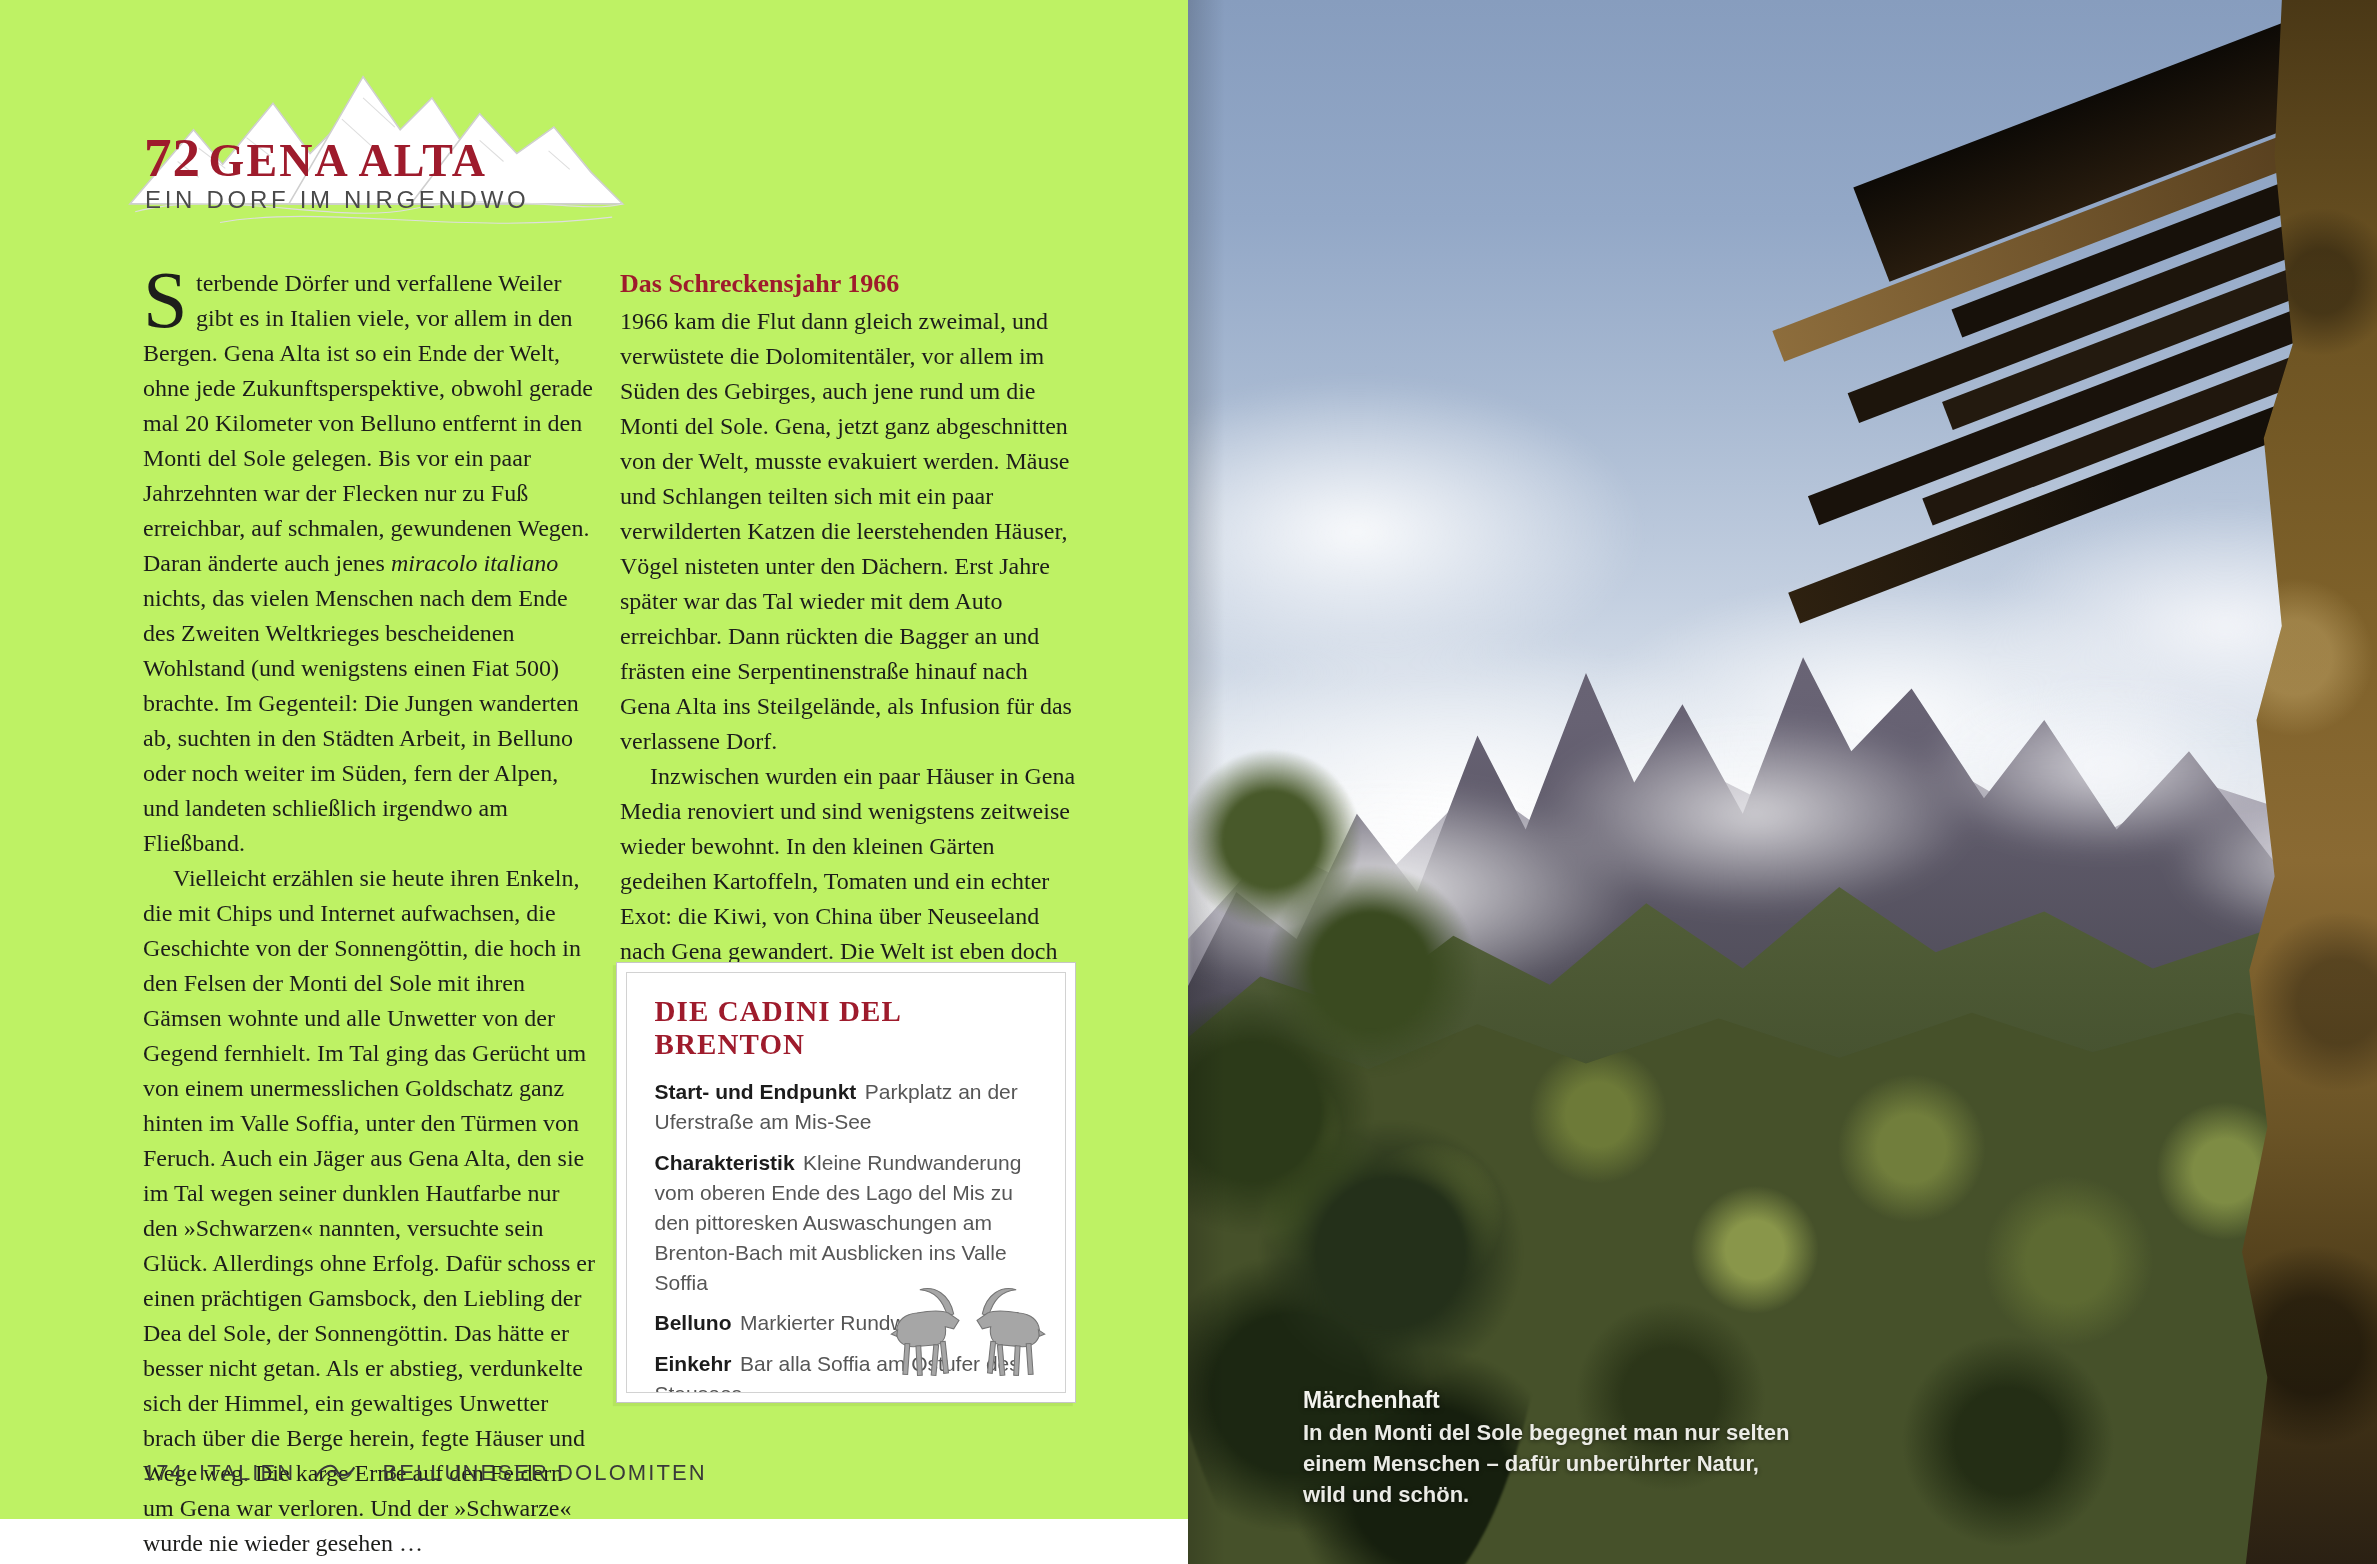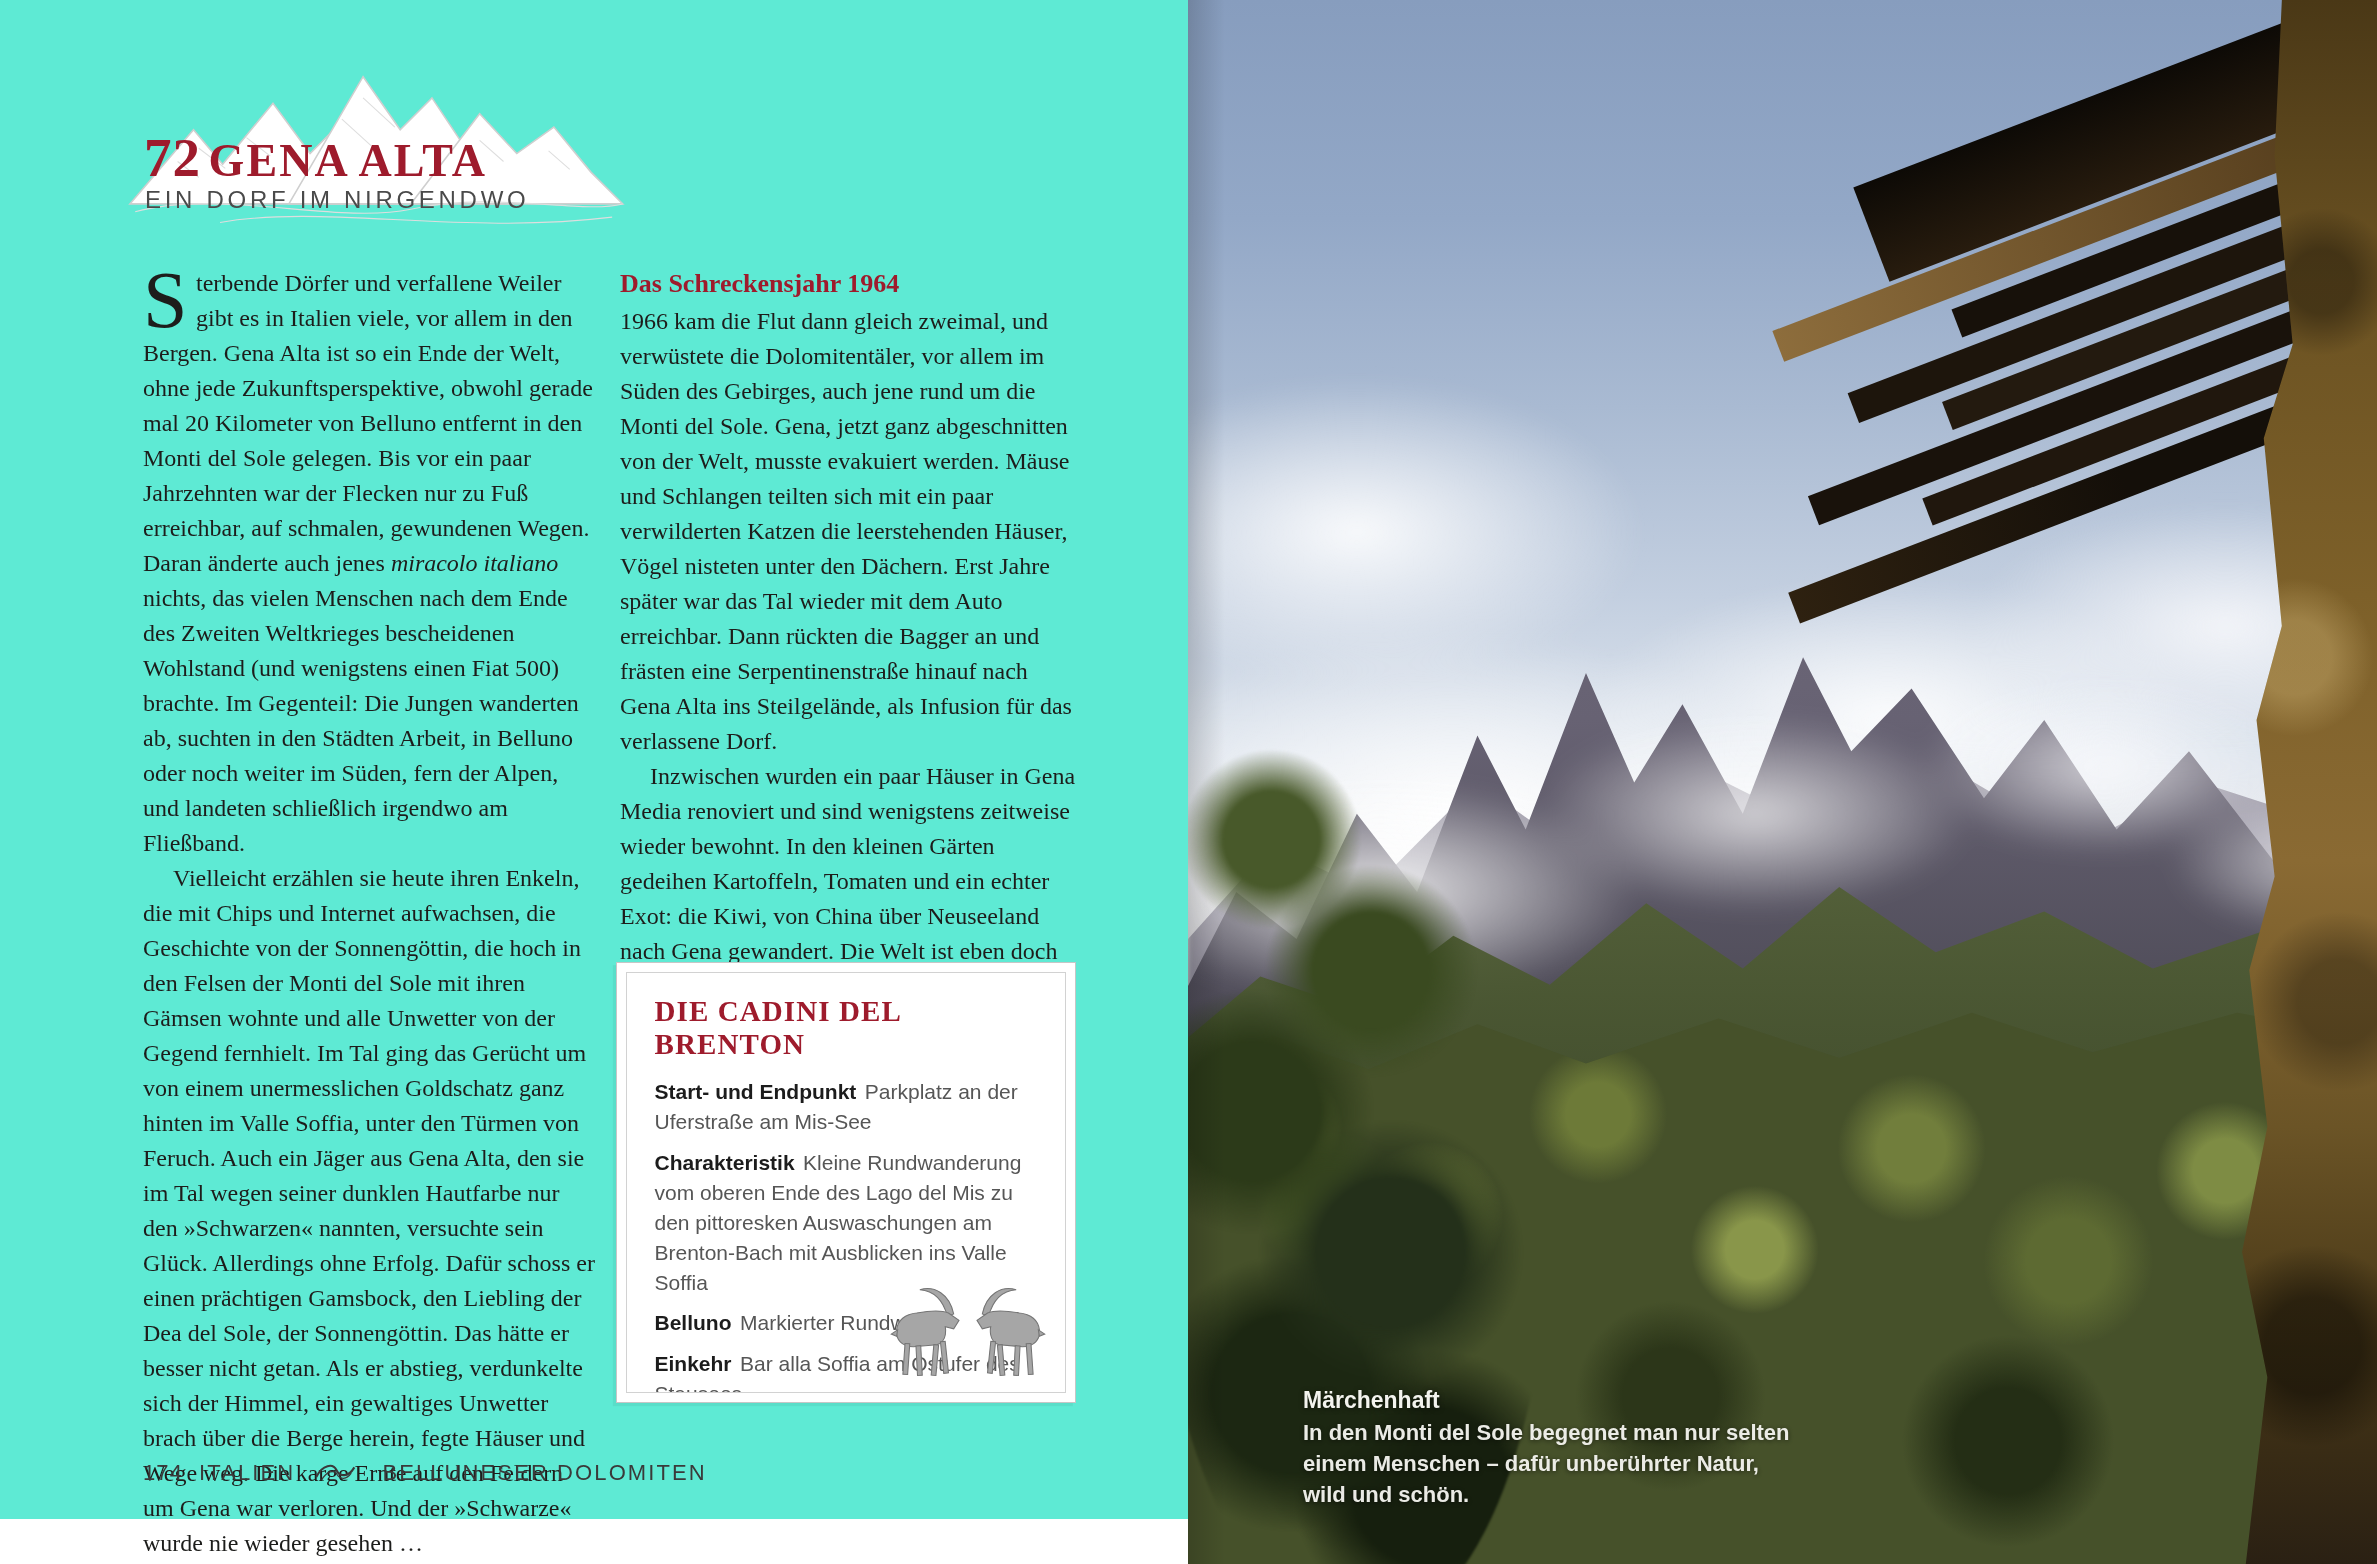--- a/index.html
+++ b/index.html
@@ -1,21 +1,21 @@
 <!DOCTYPE html>
 <html style="--accent: #9e1b2c;font-size:8.5px"><head>
 <meta charset="utf-8">
 <style>
   * { margin:0; padding:0; box-sizing:border-box; }
   html,body { width:2377px; height:1565px; background:#ffffff; }
   .spread { position:relative; width:2377px; height:1565px; overflow:hidden;
             font-family:"Liberation Serif", serif; color:#1d1d1b; }
 
   
-  .left-page { position:absolute; left:0; top:0; width:1188px; height:1519px; background:#5eead4;text-decoration:underline; }
+  .left-page { position:absolute; left:0; top:0; width:1188px; height:1519px; background:#bef264;text-decoration:underline; }
 
   .mountain-sketch { position:absolute; left:114px; top:29px; width:522px; height:212px; }
 
   .title-block { position:absolute; left:144px; top:126px; white-space:nowrap; }
   .trip-number { font-size:55px; font-weight:700; color:var(--accent,#9e1b2c); letter-spacing:1.1px; }
   .trip-title  { font-size:46px;  font-weight:700; color:var(--accent,#9e1b2c); letter-spacing:2.1px; margin-left:7.4px; }
   .subtitle { position:absolute; left:145px; top:186px; font-family:"Liberation Sans", sans-serif;
               font-size:24px; letter-spacing:3.7px; color:#4a4a4a; }
 
   .col { position:absolute; top:266px; font-size:24px; line-height:35px; text-align:left; }
@@ -161,21 +161,21 @@
       <span class="trip-number">72</span><span class="trip-title">GENA ALTA</span>
     </header>
     <div class="subtitle">EIN DORF IM NIRGENDWO</div>
 
     <div class="col col1">
       <p class="body-p"><span class="dropcap">S</span><span>terbende Dörfer und verfallene Weiler gibt es in Italien viele, vor allem in den Bergen. Gena Alta ist so ein Ende der Welt, ohne jede Zukunftsperspektive, obwohl gerade mal 20 Kilometer von Belluno entfernt in den Monti del Sole gelegen. Bis vor ein paar Jahrzehnten war der Flecken nur zu Fuß erreichbar, auf schmalen, gewundenen Wegen. Daran änderte auch jenes </span><span class="ital">miracolo italiano</span><span> nichts, das vielen Menschen nach dem Ende des Zweiten Weltkrieges bescheidenen Wohlstand (und wenigstens einen Fiat 500) brachte. Im Gegenteil: Die Jungen wanderten ab, suchten in den Städten Arbeit, in Belluno oder noch weiter im Süden, fern der Alpen, und landeten schließlich irgendwo am Fließband.</span></p>
       <p class="body-p indent">Vielleicht erzählen sie heute ihren Enkeln, die mit Chips und Internet aufwachsen, die Geschichte von der Sonnengöttin, die hoch in den Felsen der Monti del Sole mit ihren Gämsen wohnte und alle Unwetter von der Gegend fernhielt. Im Tal ging das Gerücht um von einem unermesslichen Goldschatz ganz hinten im Valle Soffia, unter den Türmen von Feruch. Auch ein Jäger aus Gena Alta, den sie im Tal wegen seiner dunklen Hautfarbe nur den »Schwarzen« nannten, versuchte sein Glück. Allerdings ohne Erfolg. Dafür schoss er einen prächtigen Gamsbock, den Liebling der Dea del Sole, der Sonnengöttin. Das hätte er besser nicht getan. Als er abstieg, verdunkelte sich der Himmel, ein gewaltiges Unwetter brach über die Berge herein, fegte Häuser und Wege weg. Die karge Ernte auf den Feldern um Gena war verloren. Und der »Schwarze« wurde nie wieder gesehen …</p>
     </div>
 
     <div class="col col2">
-      <h2>Das Schreckensjahr 1964</h2>
+      <h2>Das Schreckensjahr 1966</h2>
       <p class="body-p">1966 kam die Flut dann gleich zweimal, und verwüstete die Dolomitentäler, vor allem im Süden des Gebirges, auch jene rund um die Monti del Sole. Gena, jetzt ganz abgeschnitten von der Welt, musste evakuiert werden. Mäuse und Schlangen teilten sich mit ein paar verwilderten Katzen die leerstehenden Häuser, Vögel nisteten unter den Dächern. Erst Jahre später war das Tal wieder mit dem Auto erreichbar. Dann rückten die Bagger an und frästen eine Serpentinenstraße hinauf nach Gena Alta ins Steilgelände, als Infusion für das verlassene Dorf.</p>
       <p class="body-p indent">Inzwischen wurden ein paar Häuser in Gena Media renoviert und sind wenigstens zeitweise wieder bewohnt. In den kleinen Gärten gedeihen Kartoffeln, Tomaten und ein echter Exot: die Kiwi, von China über Neuseeland nach Gena gewandert. Die Welt ist eben doch klein – und voller Wunder.</p>
     </div>
 
     <aside class="infobox">
       <div class="infobox-inner">
         <h3>DIE CADINI DEL BRENTON</h3>
         <p><span class="lbl">Start- und Endpunkt</span><span>Parkplatz an der Uferstraße am Mis-See</span></p>
         <p><span class="lbl">Charakteristik</span><span>Kleine Rundwanderung vom oberen Ende des Lago del Mis zu den pittoresken Auswaschungen am Brenton-Bach mit Ausblicken ins Valle Soffia</span></p>
         <p><span class="lbl">Belluno</span><span>Markierter Rundweg</span></p>

